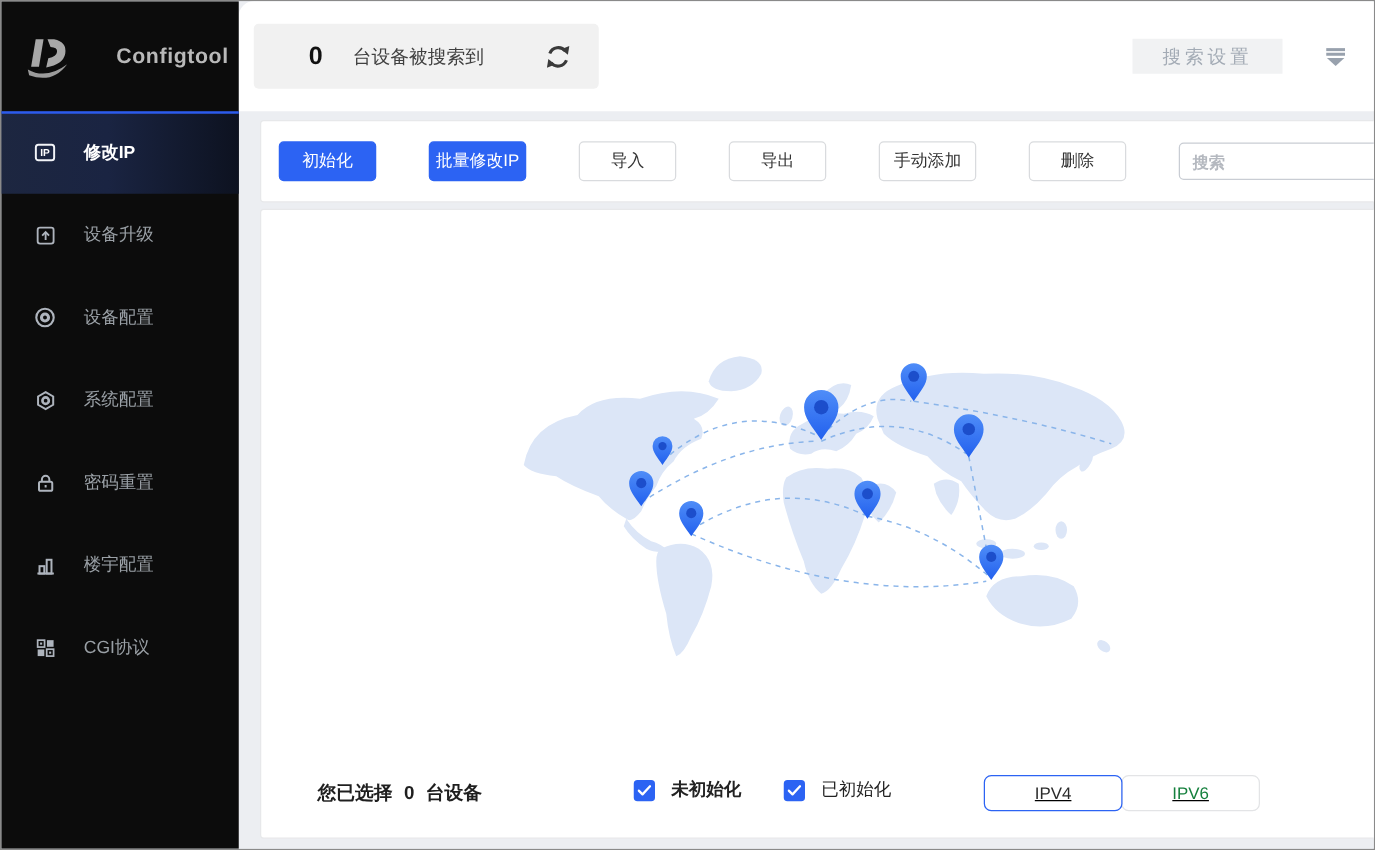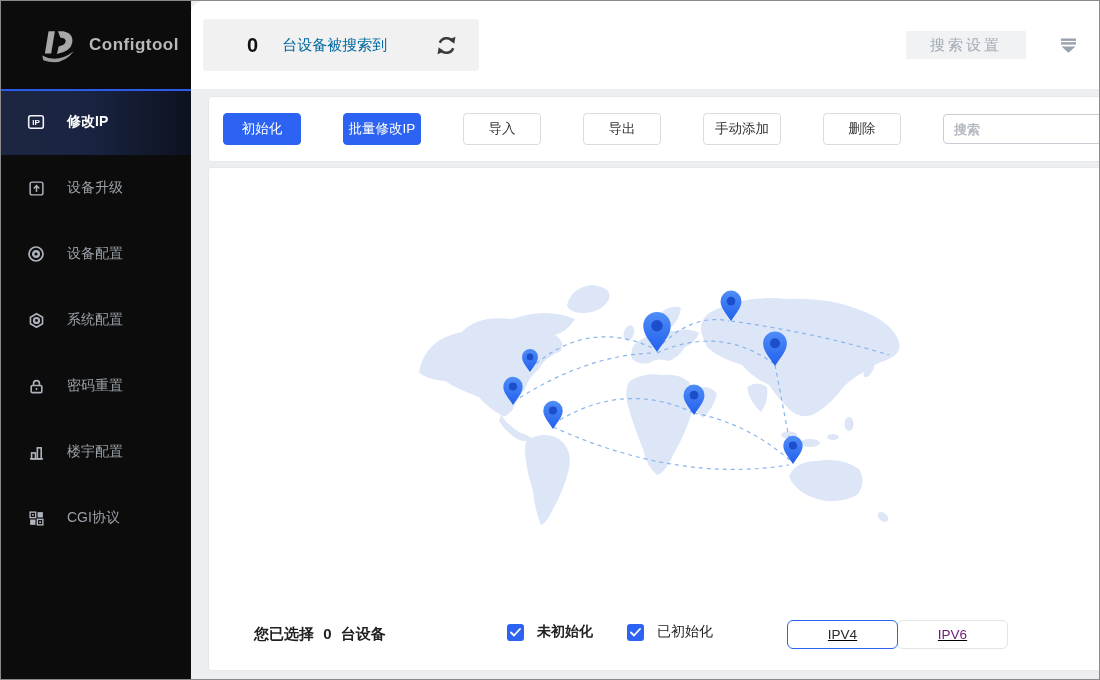--- a/index.html
+++ b/index.html
@@ -4,41 +4,41 @@
 <style>
   * { margin:0; padding:0; box-sizing:border-box; }
   html,body { width:1100px; height:680px; }
   body { font-family:"Liberation Sans","DejaVu Sans",sans-serif; background:#ffffff; }
 
   .window { position:relative; width:1100px; height:680px; background:#eceef2;
             border:1px solid #8a8a8a; overflow:hidden; display:flex; }
 
   
   .sidebar { width:190px; height:100%; background:#0c0c0c; flex:0 0 190px; position:relative; z-index:2; }
-  .logo-area { height:88px; display:flex; align-items:center; padding-left:36px; }
+  .logo-area { height:88px; display:flex; align-items:center; padding-left:16px;gap:24px; }
   .logo-mark { width:42px; height:42px; margin-right:10px; }
   .logo-text { color:#b9b9b9; font-size:17px; font-weight:bold; letter-spacing:.5px; }
   .nav { position:absolute; top:88px; left:0; right:0; }
   .nav-item { height:66px; display:flex; align-items:center; padding-left:26px; cursor:pointer; position:relative; }
   .nav-icon { width:18px; height:18px; display:inline-flex; align-items:center; justify-content:center; }
   .nav-label { color:#9aa0a6; font-size:14px; margin-left:22px; }
   .nav-item.active { background:linear-gradient(90deg,#28386399 0%,#1a2442 45%,#0d1220 100%); }
   .nav-item.active::before { content:""; position:absolute; top:0; left:0; right:0; height:2px; background:#2c5bec; }
   .nav-item.active .nav-label { color:#ffffff; font-weight:bold; }
   .nav-item svg { stroke:#aeb4bd; }
   .nav-item.active svg { stroke:#f2f4f8; }
 
   
   .main { flex:1; height:100%; display:flex; flex-direction:column; background:#eceef2; }
   .header { height:88px; background:#ffffff; border-top-left-radius:12px; position:relative;
             display:flex; align-items:center; flex:0 0 88px; }
   .count-box { margin-left:12px; width:276px; height:52px; background:#f1f1f1; border-radius:4px;
                display:flex; align-items:center; }
   .count-num { font-size:20px; font-weight:bold; color:#111; margin-left:44px; }
-  .count-suffix { font-size:15px; color:#0369a1; margin-left:24px; }
+  .count-suffix { font-size:15px; color:#404040; margin-left:24px; }
   .refresh-btn { margin-left:auto; margin-right:20px; cursor:pointer; display:flex; }
   .win-controls { position:absolute; right:0; top:0; height:88px; display:flex; align-items:center; padding-right:26px; }
   .search-settings { width:120px; height:28px; background:#f1f2f3; border:none; color:#a3abb5;
                      font-size:15px; letter-spacing:3px; cursor:pointer; font-family:inherit; }
   .ctrl { cursor:pointer; display:flex; align-items:center; }
   .ctrl.collapse { margin-left:34px; }
   .ctrl.minimize { margin-left:22px; }
   .ctrl.close { margin-left:22px; }
   .min-bar { width:17px; height:3px; background:#9aa3ad; border-radius:2px; }
 
@@ -64,21 +64,21 @@
   .selected-text { position:absolute; left:30px; top:5px; font-size:15px; font-weight:bold; color:#1f1f1f; }
   .selected-text .num { margin:0 5px; }
   .chk-group { position:absolute; top:3px; display:flex; align-items:center; cursor:pointer; }
   .chk-uninit { left:283px;font-weight:bold; } .chk-init { left:403px; }
   .checkbox { width:17px; height:17px; background:#2c63f3; border-radius:3px; display:inline-flex;
               align-items:center; justify-content:center; }
   .chk-label { font-size:14px; color:#222; margin-left:13px; }
   .ip-tabs { position:absolute; left:563px; top:0; display:flex;text-decoration:underline; }
   .ip-tab { width:111px; height:29px; background:#fff; font-size:13.5px; cursor:pointer; font-family:inherit; }
   .ip-tab.selected { border:1px solid #2c63f3; border-radius:6px; color:#2b2b2b; position:relative; z-index:1; }
-  .ip-tab.plain { border:1px solid #e3e4e6; border-radius:6px; color:#701a75; margin-left:-1px; }
+  .ip-tab.plain { border:1px solid #e3e4e6; border-radius:6px; color:#15803d; margin-left:-1px; }
 </style>
 </head>
 <body>
 
 <div class="window">
 
   <aside class="sidebar">
     <div class="logo-area">
       <svg class="logo-mark" viewBox="0 0 40 40">
         <path d="M11,7 L17,7 L13.5,28 L7.5,28 Z" fill="#a8a8a8"></path>

